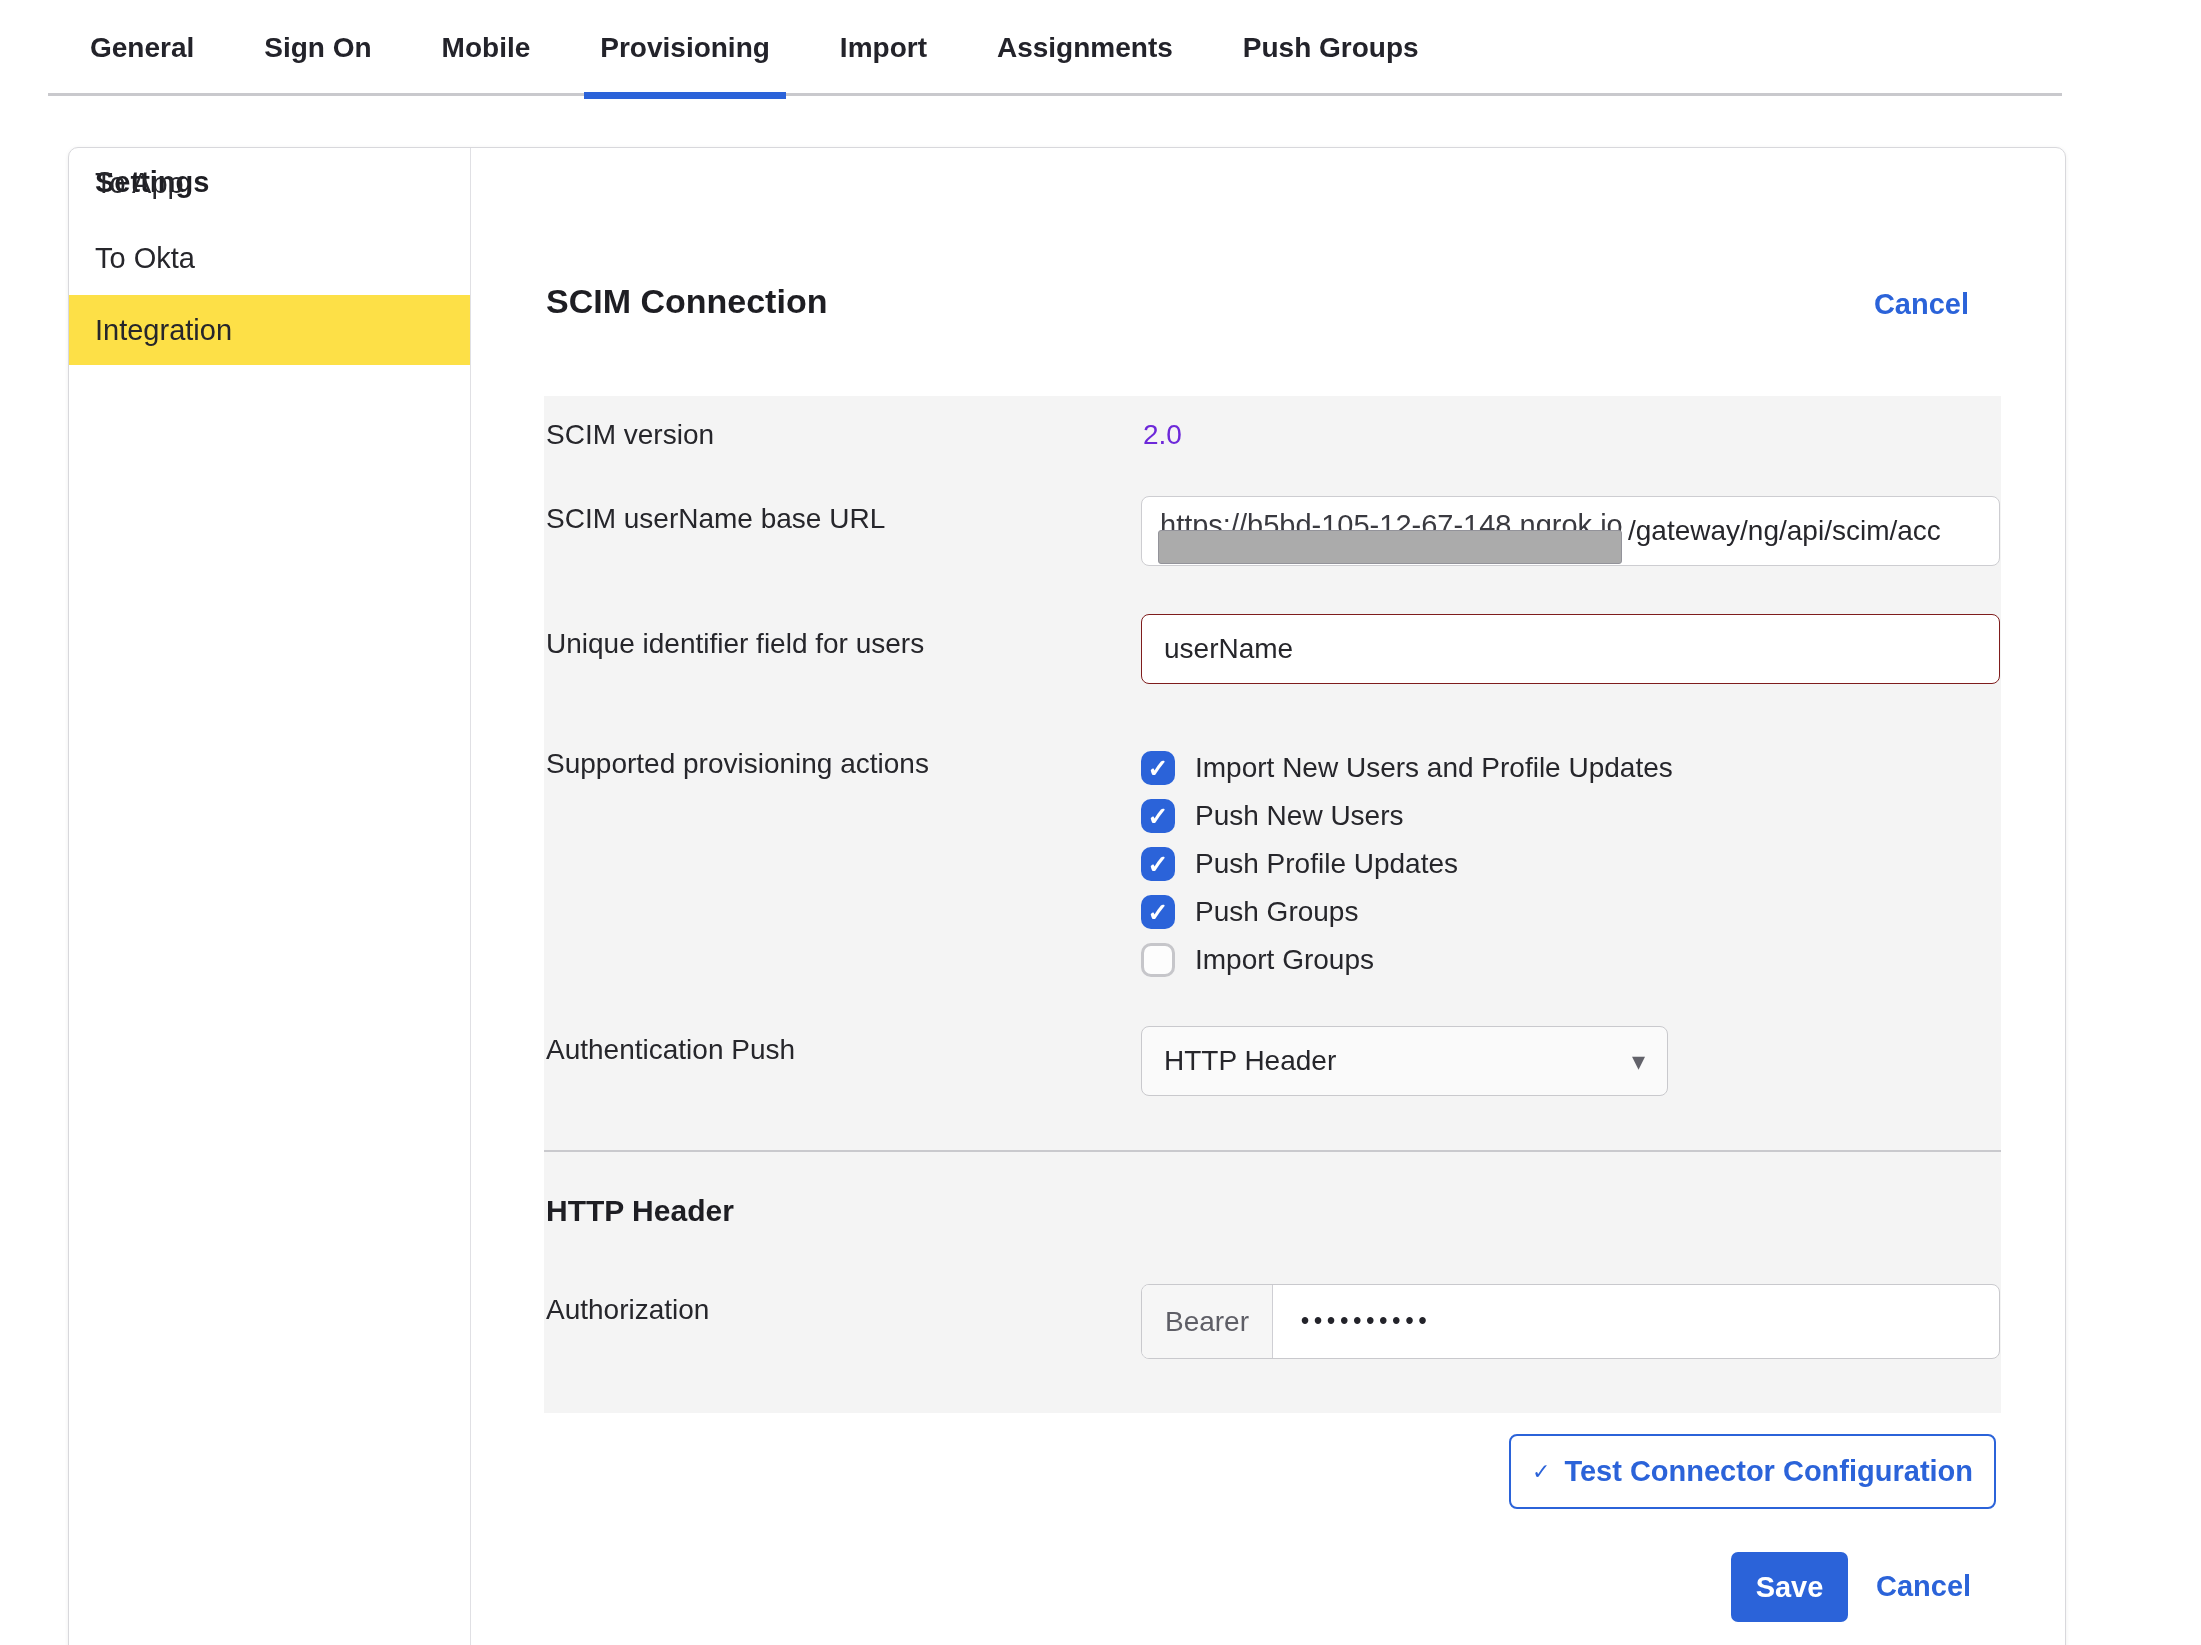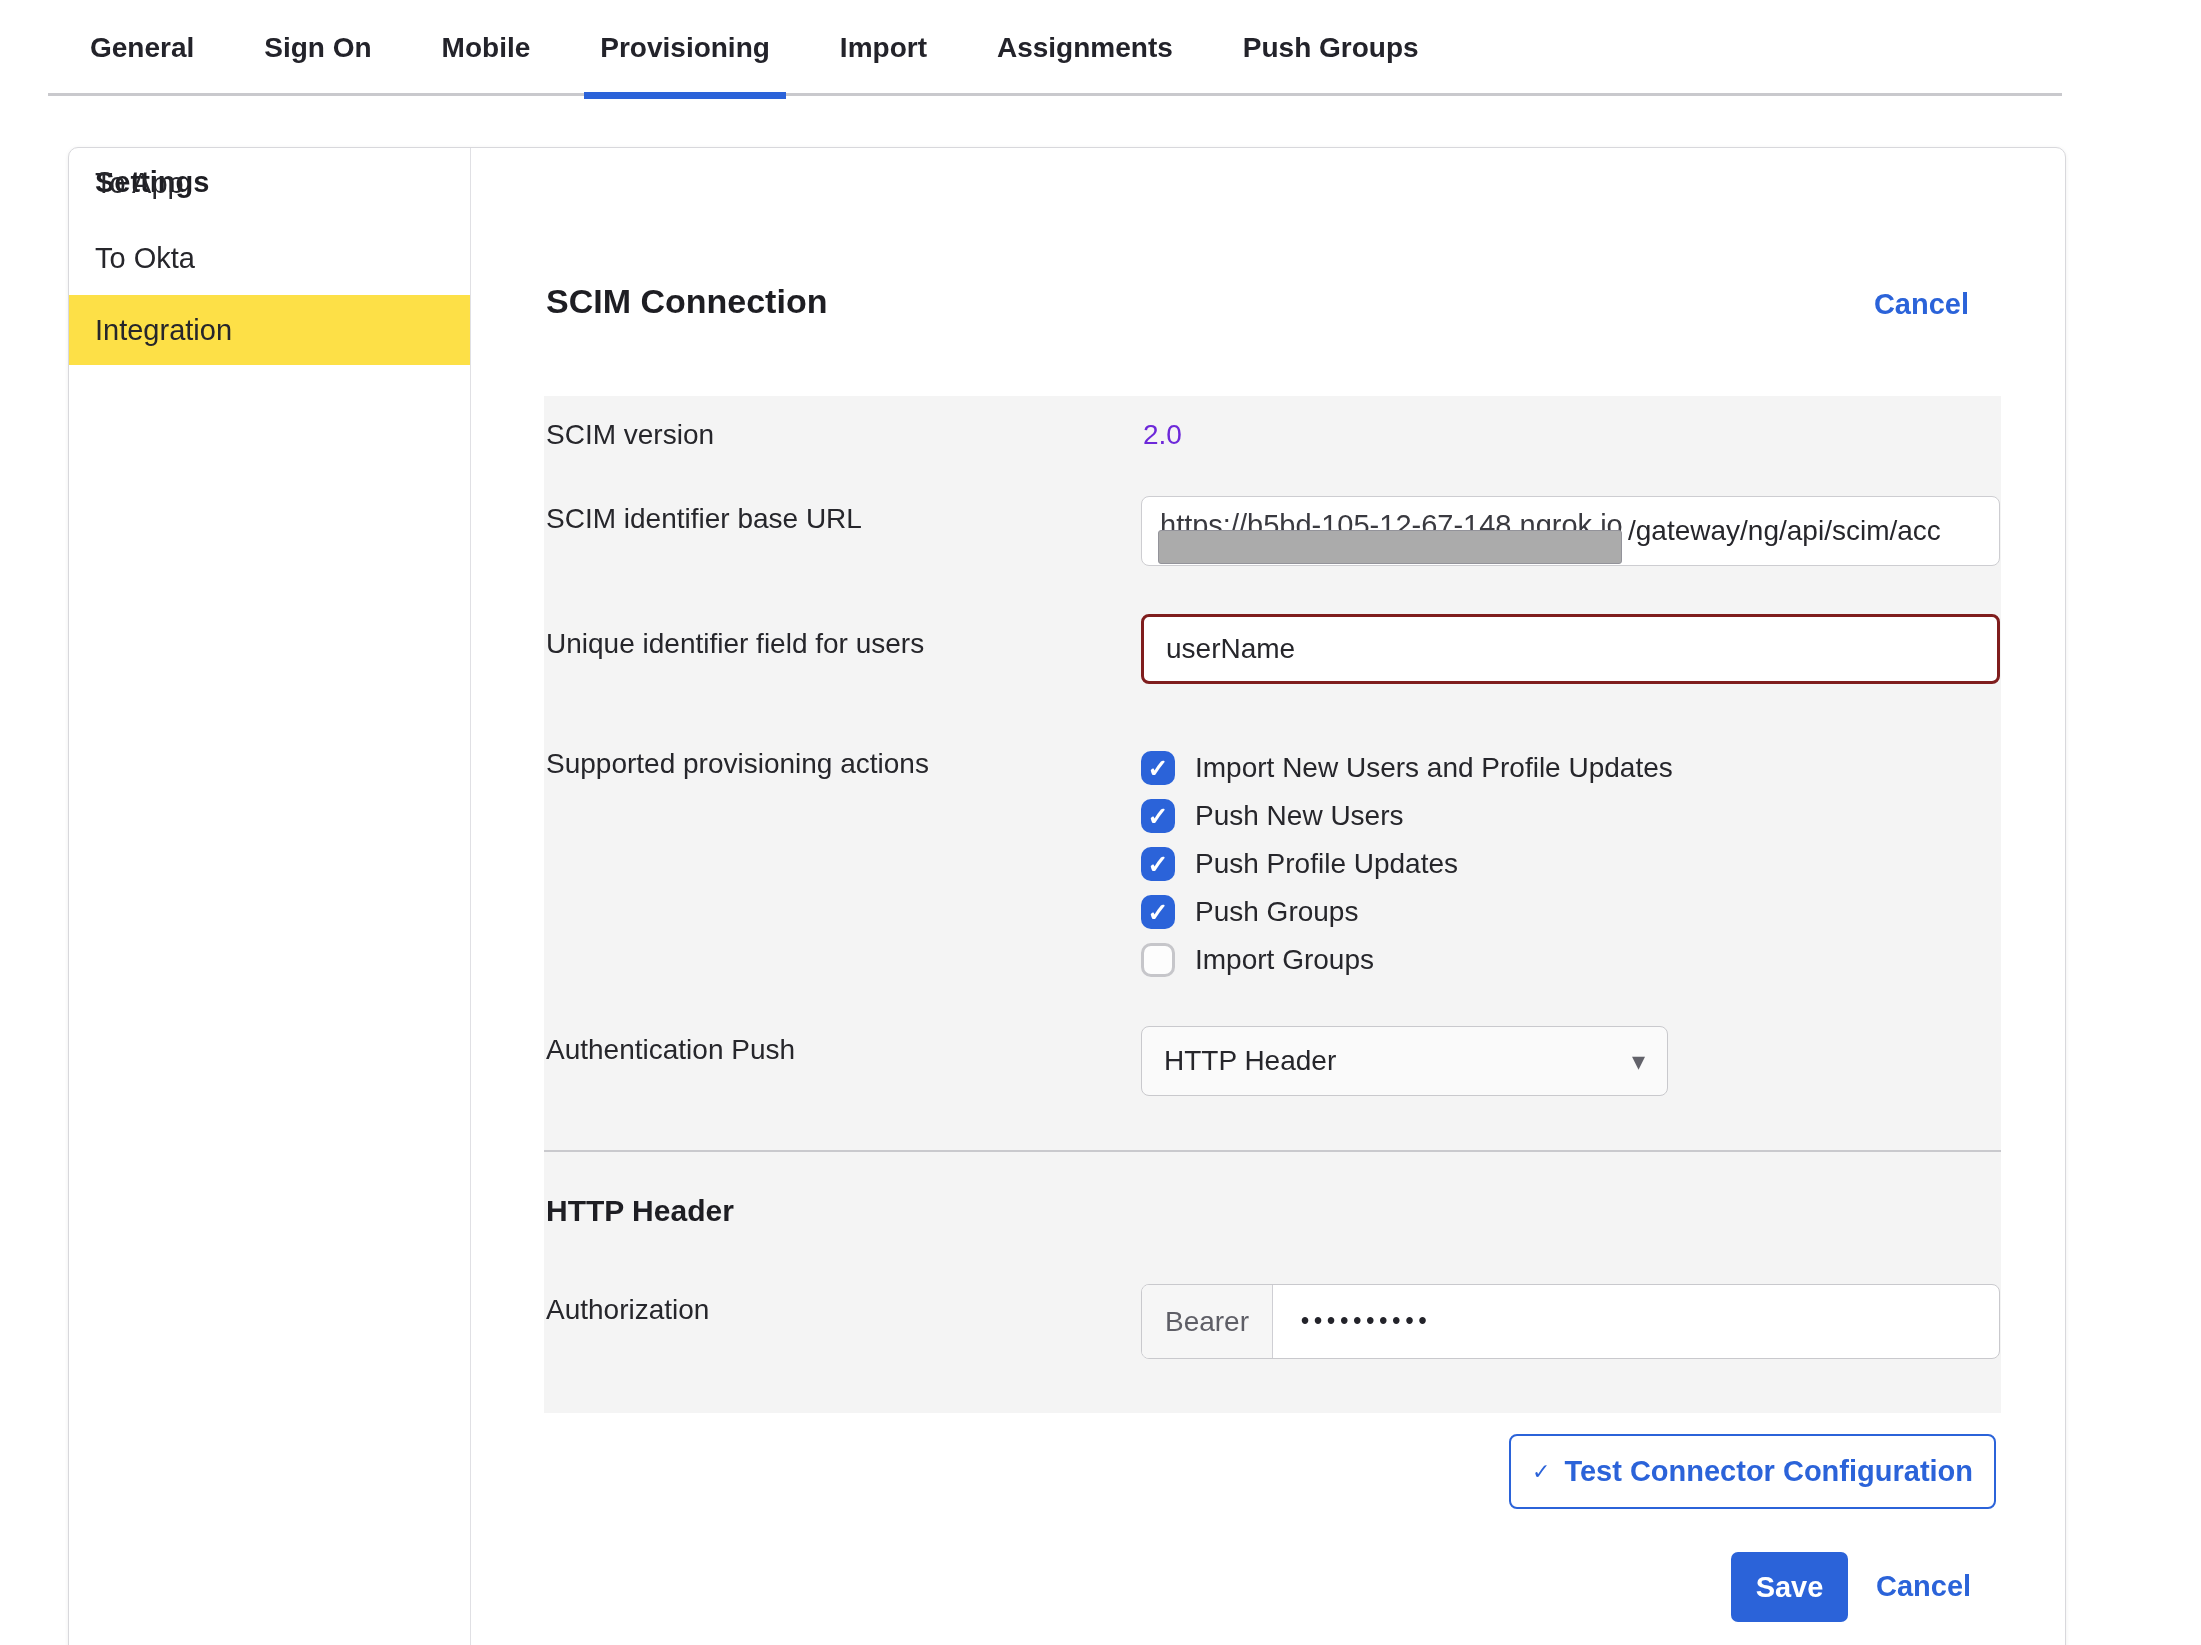--- a/index.html
+++ b/index.html
@@ -69,21 +69,21 @@
   
   .panel {
     position:absolute; left:475px; top:248px; width:1457px; height:1017px;
     background:#f4f4f4;
   }
   .flabel { position:absolute; left:2px; font-size:28px; color:#26262b; }
   .fvalue { position:absolute; font-size:28px; color:#6d28d9; }
 
   .text-input {
     position:absolute; left:597px; width:859px; height:70px;
-    background:#fff; border:3px solid #7f1d1d; border-radius:8px;
+    background:#fff; border:1px solid #7f1d1d; border-radius:8px;
     font-family:"Liberation Sans", sans-serif;
     font-size:28px; color:#26262b; padding:0 22px;
   }
   .url-box {
     position:absolute; left:597px; top:100px; width:859px; height:70px;
     background:#fff; border:1px solid #cdcdd1; border-radius:8px;
     overflow:hidden;
   }
   .url-prefix {
     position:absolute; left:18px; top:12px;
@@ -208,21 +208,21 @@
   </aside>
 
   <h1 class="main-title">SCIM Connection</h1>
   <a class="cancel-top">Cancel</a>
 
   <div class="panel">
 
     <div class="flabel" style="top:23px;">SCIM version</div>
     <div class="fvalue" style="left:599px; top:23px;">2.0</div>
 
-    <div class="flabel" style="top:107px;">SCIM identifier base URL</div>
+    <div class="flabel" style="top:107px;">SCIM userName base URL</div>
     <div class="url-box">
       <span class="url-prefix">https://b5bd-105-12-67-148.ngrok.io</span>
       <span class="redact-bar"></span>
       <span class="url-suffix">/gateway/ng/api/scim/acc</span>
     </div>
 
     <div class="flabel" style="top:232px;">Unique identifier field for users</div>
     <input class="text-input" style="top: 218px;" type="text" value="userName">
 
     <div class="flabel" style="top:352px;">Supported provisioning actions</div>

